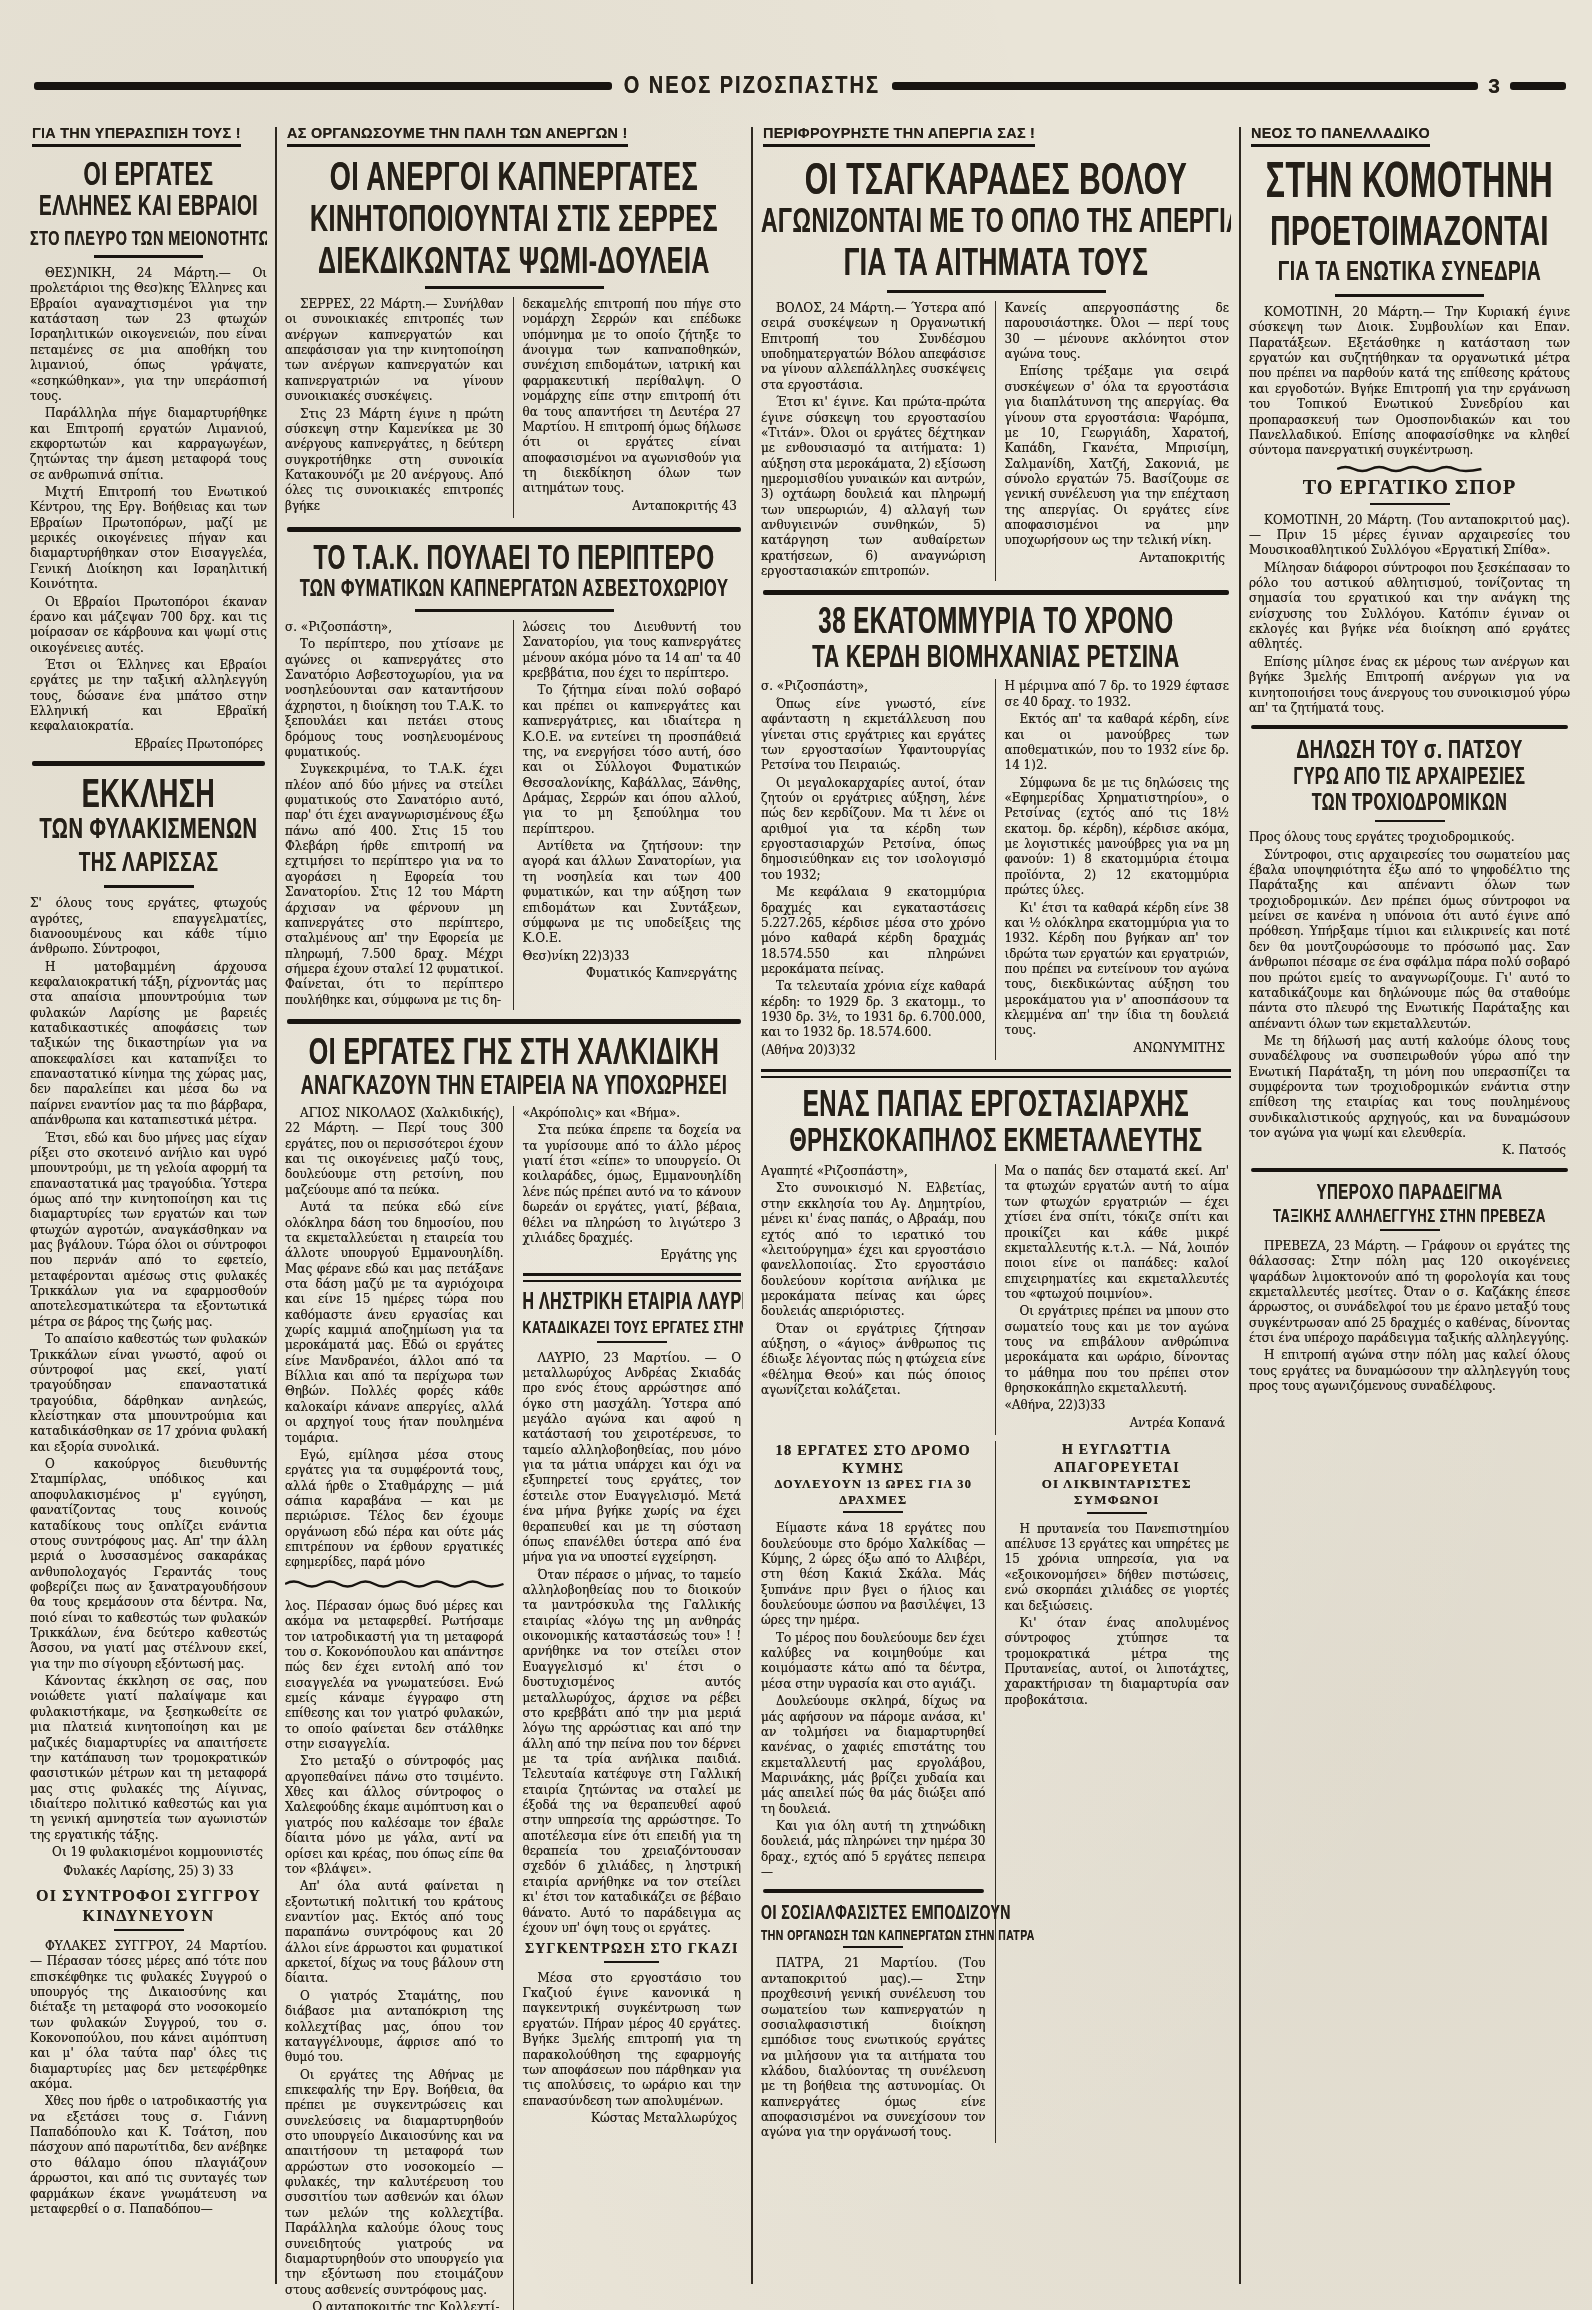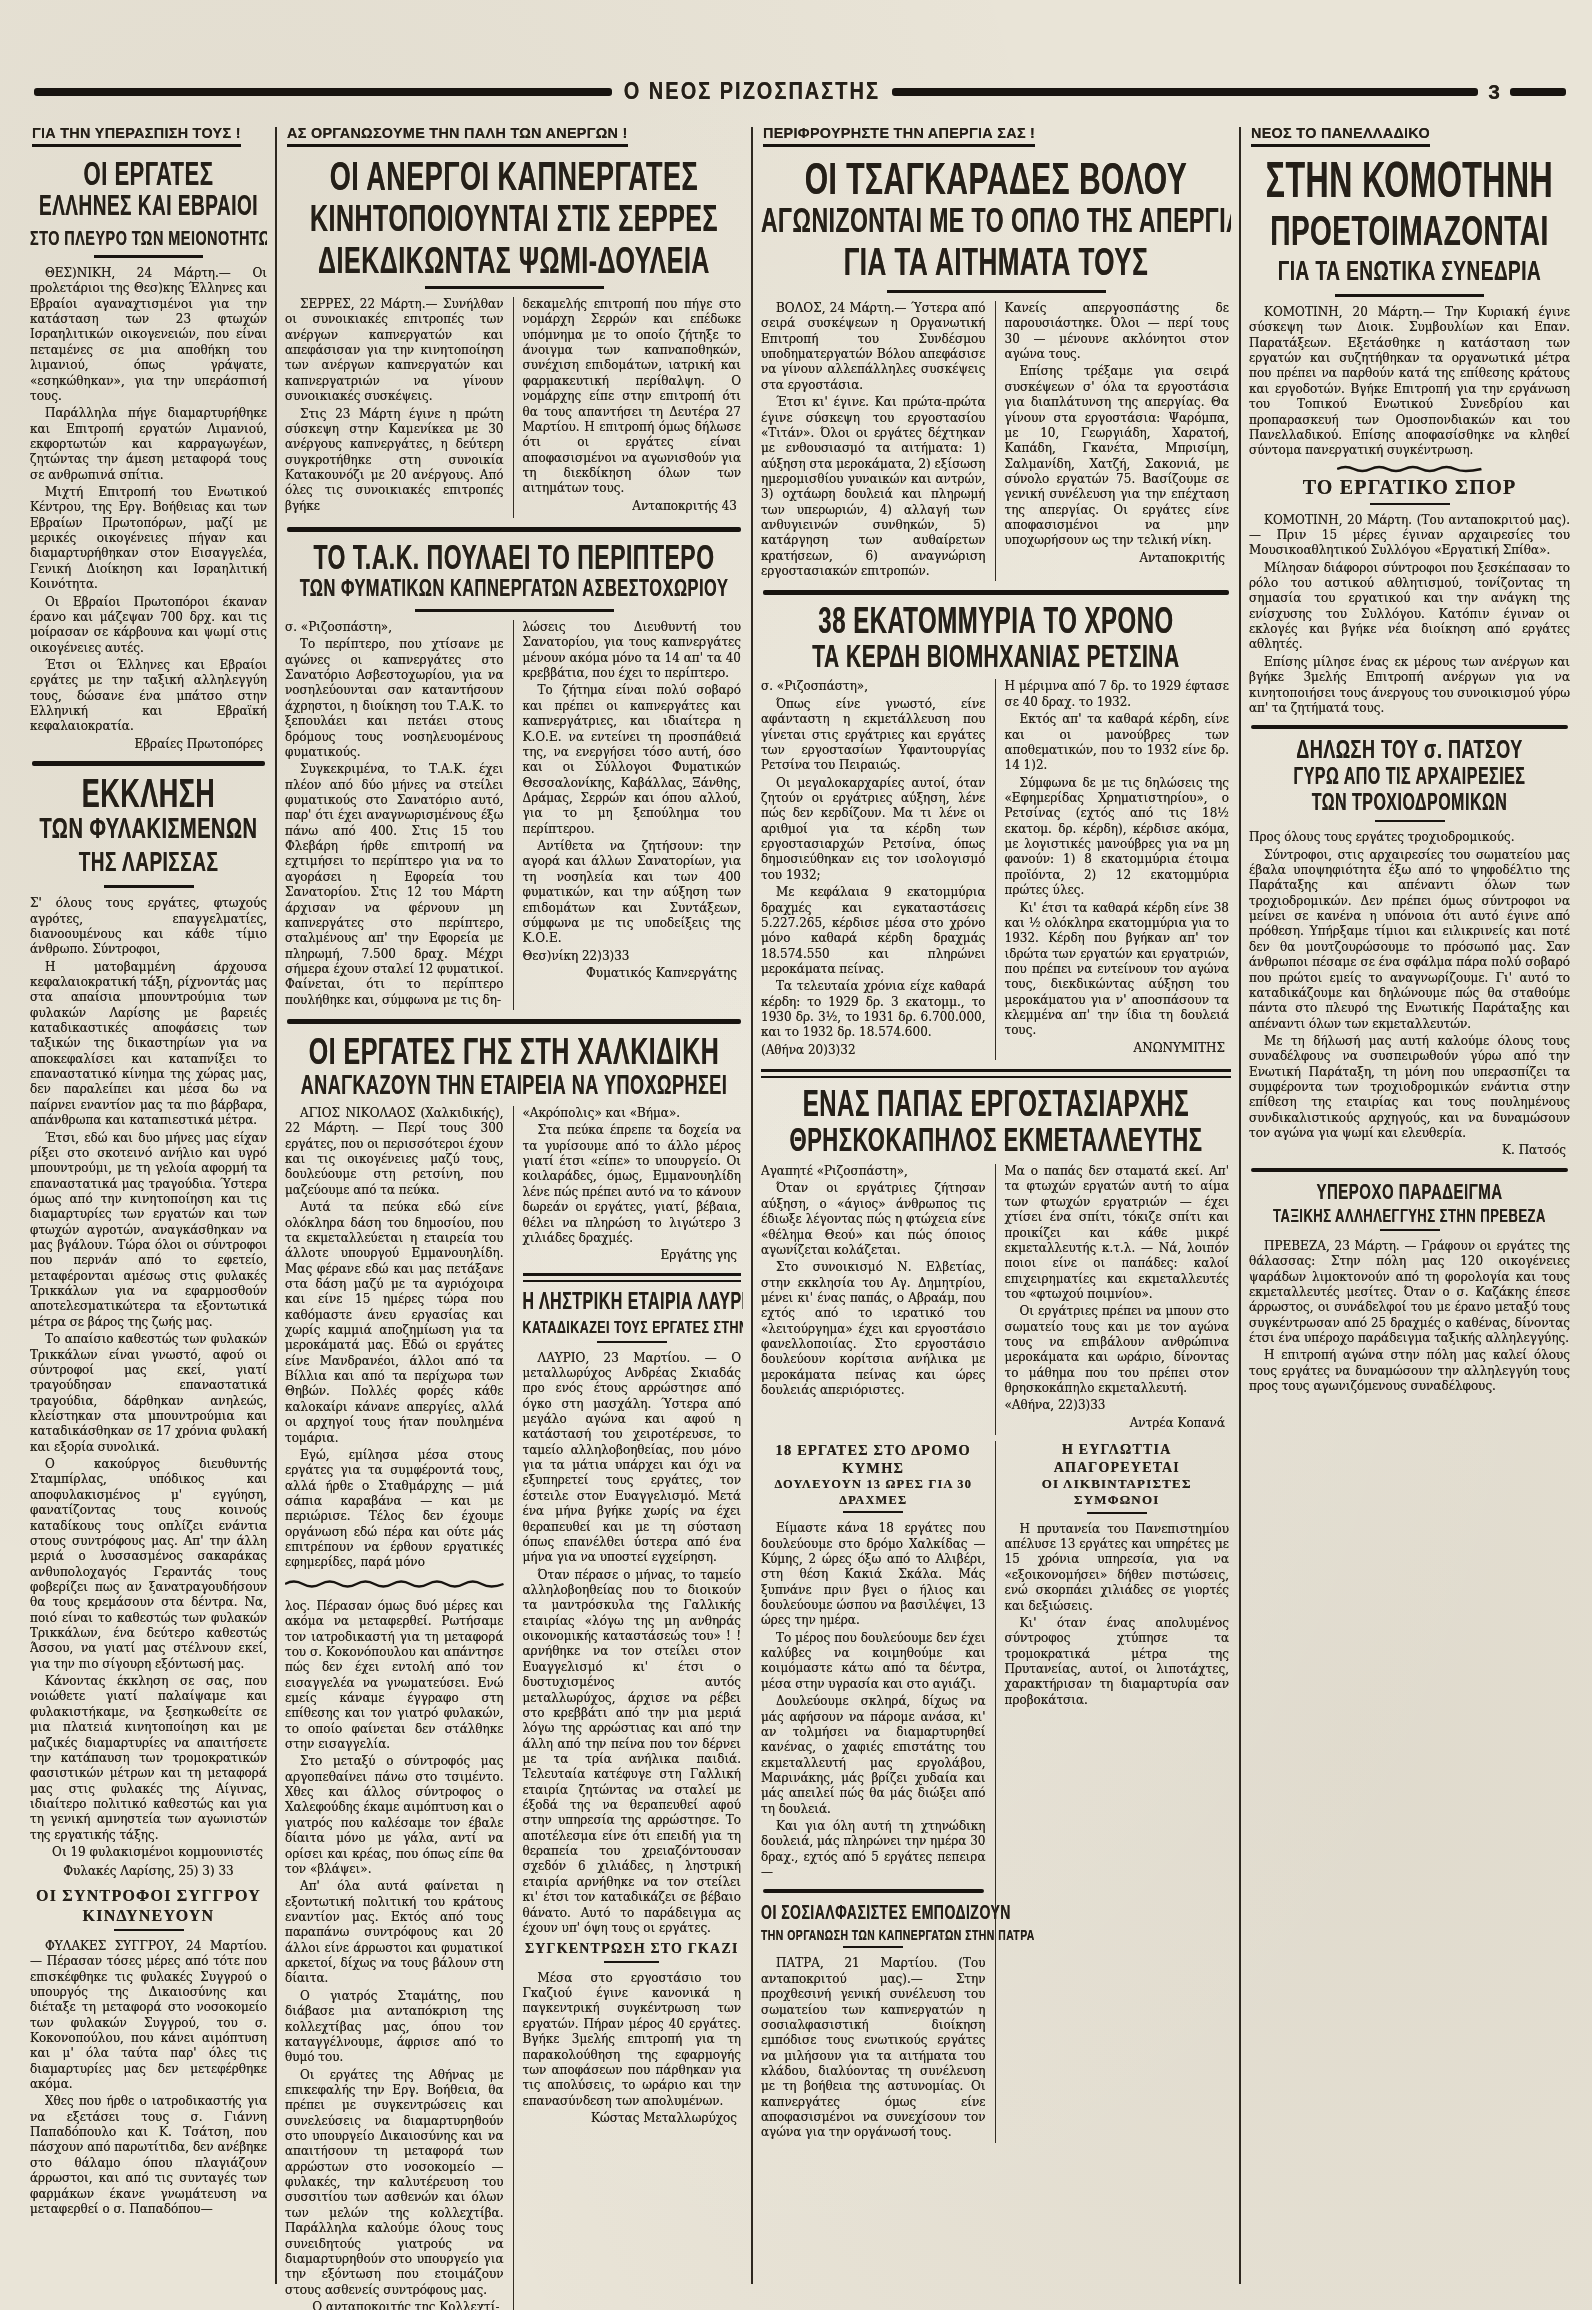--- a/index.html
+++ b/index.html
@@ -7,21 +7,21 @@
     width:1592px;height:2310px;position:relative;overflow:hidden;
     background:
       radial-gradient(ellipse at 15% 20%, rgba(70,60,40,.05), transparent 45%),
       radial-gradient(ellipse at 85% 75%, rgba(70,60,40,.06), transparent 50%),
       radial-gradient(ellipse at 50% 50%, rgba(255,255,250,.25), transparent 70%),
       #e9e4d7;
     font-family:"DejaVu Serif",serif;color:#241f18;
     text-shadow:0 0 0.4px rgba(40,32,20,.75);
   }
   
-  .mast{position:absolute;top:80px;left:34px;right:26px;display:flex;align-items:center;gap:12px;}
+  .mast{position:absolute;top:74px;left:34px;right:26px;display:flex;align-items:center;gap:12px;}
   .mbar{height:8px;background:#181410;border-radius:3px;}
   .mtitle{font-family:"Liberation Sans",sans-serif;font-weight:bold;font-size:20px;letter-spacing:2px;white-space:nowrap;transform:scaleY(1.2);}
   .mnum{font-family:"Liberation Sans",sans-serif;font-weight:bold;font-size:21px;line-height:1;}
   
   .cols{position:absolute;top:125px;left:30px;right:22px;display:flex;}
   .col{overflow:hidden;height:2185px;}
   .vr{width:2px;background:#2e2820;margin:2px 8px 26px 8px;flex:0 0 auto;}
   .cA{width:237px;flex:0 0 auto;}
   .cB{width:458px;flex:0 0 auto;}
   .cC{width:470px;flex:0 0 auto;}
@@ -244,22 +244,22 @@
     </div>
 
     <div class="hr2"></div>
 
     <div class="art">
       <div class="hl" style="height:38px"><span style="font-size:24px;transform:scaleY(1.5)">ΕΝΑΣ ΠΑΠΑΣ ΕΡΓΟΣΤΑΣΙΑΡΧΗΣ</span></div>
       <div class="hl" style="height:36px"><span style="font-size:22px;transform:scaleY(1.5)">ΘΡΗΣΚΟΚΑΠΗΛΟΣ ΕΚΜΕΤΑΛΛΕΥΤΗΣ</span></div>
       <div class="row" style="margin-top:4px">
         <div class="sc">
           <p class="nind">Αγαπητέ «Ριζοσπάστη»,</p>
+          <p>Στο συνοικισμό Ν. Ελβετίας, στην εκκλησία του Αγ. Δημητρίου, μένει κι' ένας παπάς, ο Αβραάμ, που εχτός από το ιερατικό του «λειτούργημα» έχει και εργοστάσιο φανελλοποιίας. Στο εργοστάσιο δουλεύουν κορίτσια ανήλικα με μεροκάματα πείνας και ώρες δουλειάς απεριόριστες.</p>
           <p>Όταν οι εργάτριες ζήτησαν αύξηση, ο «άγιος» άνθρωπος τις έδιωξε λέγοντας πώς η φτώχεια είνε «θέλημα Θεού» και πώς όποιος αγωνίζεται κολάζεται.</p>
-          <p>Στο συνοικισμό Ν. Ελβετίας, στην εκκλησία του Αγ. Δημητρίου, μένει κι' ένας παπάς, ο Αβραάμ, που εχτός από το ιερατικό του «λειτούργημα» έχει και εργοστάσιο φανελλοποιίας. Στο εργοστάσιο δουλεύουν κορίτσια ανήλικα με μεροκάματα πείνας και ώρες δουλειάς απεριόριστες.</p>
         </div>
         <div class="sc">
           <p class="nind">Μα ο παπάς δεν σταματά εκεί. Απ' τα φτωχών εργατών αυτή το αίμα των φτωχών εργατριών — έχει χτίσει ένα σπίτι, τόκιζε σπίτι και προικίζει και κάθε μικρέ εκμεταλλευτής κ.τ.λ. — Νά, λοιπόν ποιοι είνε οι παπάδες: καλοί επιχειρηματίες και εκμεταλλευτές του «φτωχού ποιμνίου».</p>
           <p>Οι εργάτριες πρέπει να μπουν στο σωματείο τους και με τον αγώνα τους να επιβάλουν ανθρώπινα μεροκάματα και ωράριο, δίνοντας το μάθημα που του πρέπει στον θρησκοκάπηλο εκμεταλλευτή.</p>
           <p class="nind">«Αθήνα, 22)3)33</p>
           <p class="sig">Αντρέα Κοπανά</p>
         </div>
       </div>
     </div>
 

